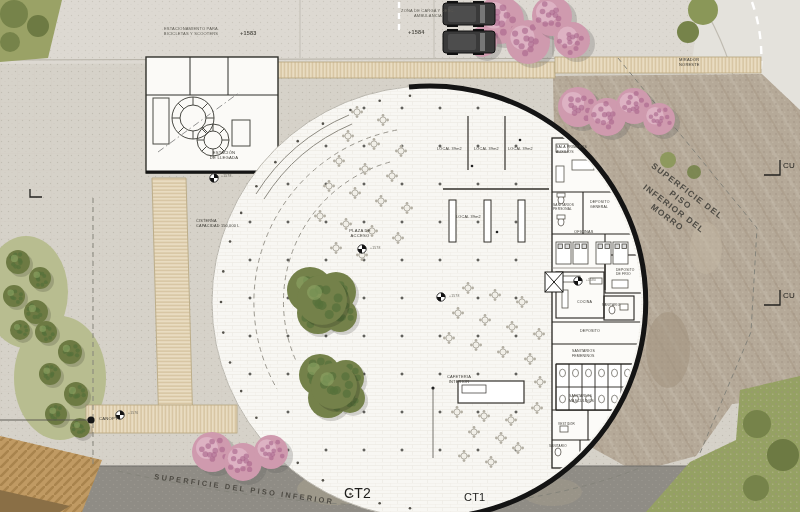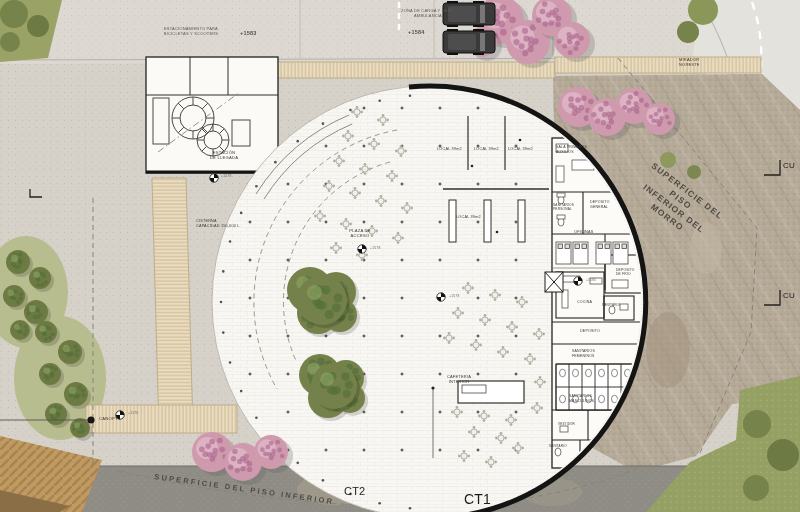--- a/index.html
+++ b/index.html
@@ -1081,18 +1081,18 @@
 FEMENINOS</div>
   <div class="lbl" style="left:569px;top:394px;font-size:3.5px;">SANITARIOS
 MASCULINOS</div>
   <div class="lbl" style="left:558px;top:423px;font-size:3px;">VESTIDOR</div>
   <div class="lbl" style="left:549px;top:445px;font-size:3px;">SANITARIO</div>
   <div class="lbl" style="left:99px;top:416px;font-size:4.2px;">CANOPY</div>
   <div class="lbl lvl" style="left:128px;top:411px;font-size:3.3px;">+1576</div>
   <div class="lbl rot38 c" style="left:652px;top:158px;width:96px;font-size:8.5px;">SUPERFICIE DEL PISO
 INFERIOR DEL MORRO</div>
   <div class="lbl rot9" style="left:155px;top:472px;width:420px;font-size:7.5px;">SUPERFICIE DEL PISO INFERIOR</div>
-  <div class="lbl sec" style="left:344px;top:484px;font-size:11px;text-align:center;">CT2</div>
-  <div class="lbl sec" style="left:464px;top:490px;font-size:14px;">CT1</div>
+  <div class="lbl sec" style="left:344px;top:484px;font-size:14px;text-align:center;">CT2</div>
+  <div class="lbl sec" style="left:464px;top:490px;font-size:11px;">CT1</div>
   <div class="lbl sec" style="left:783px;top:161px;font-size:8px;">CU</div>
   <div class="lbl sec" style="left:783px;top:291px;font-size:8px;">CU</div>
 </div>
 </div>
 
 </body></html>

